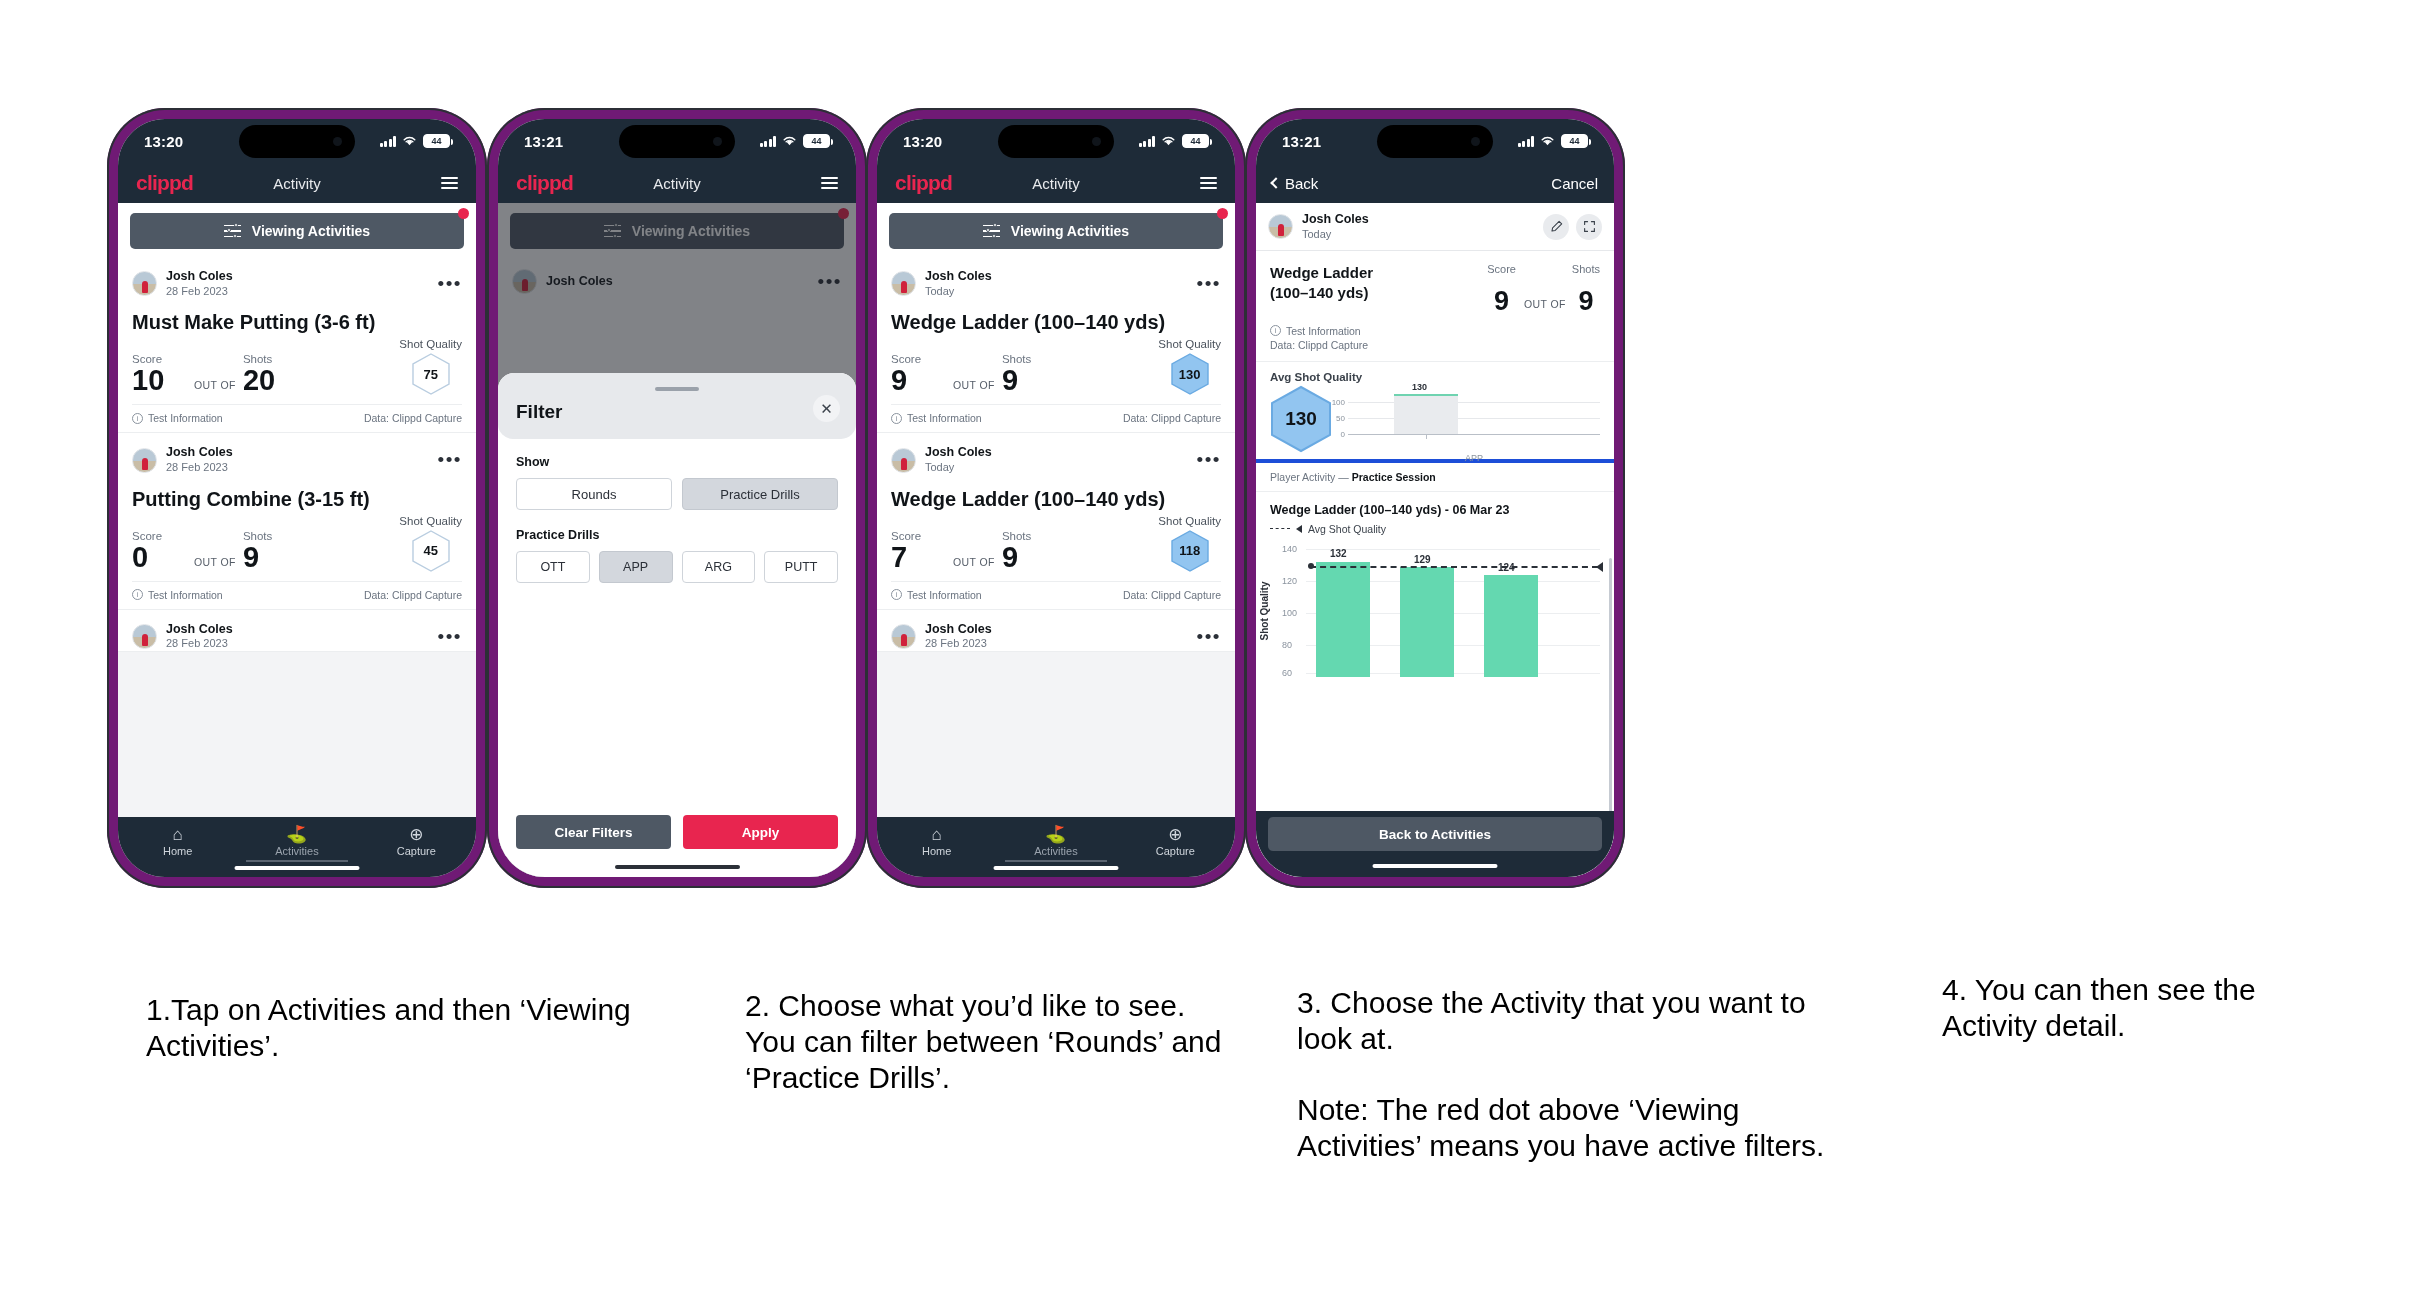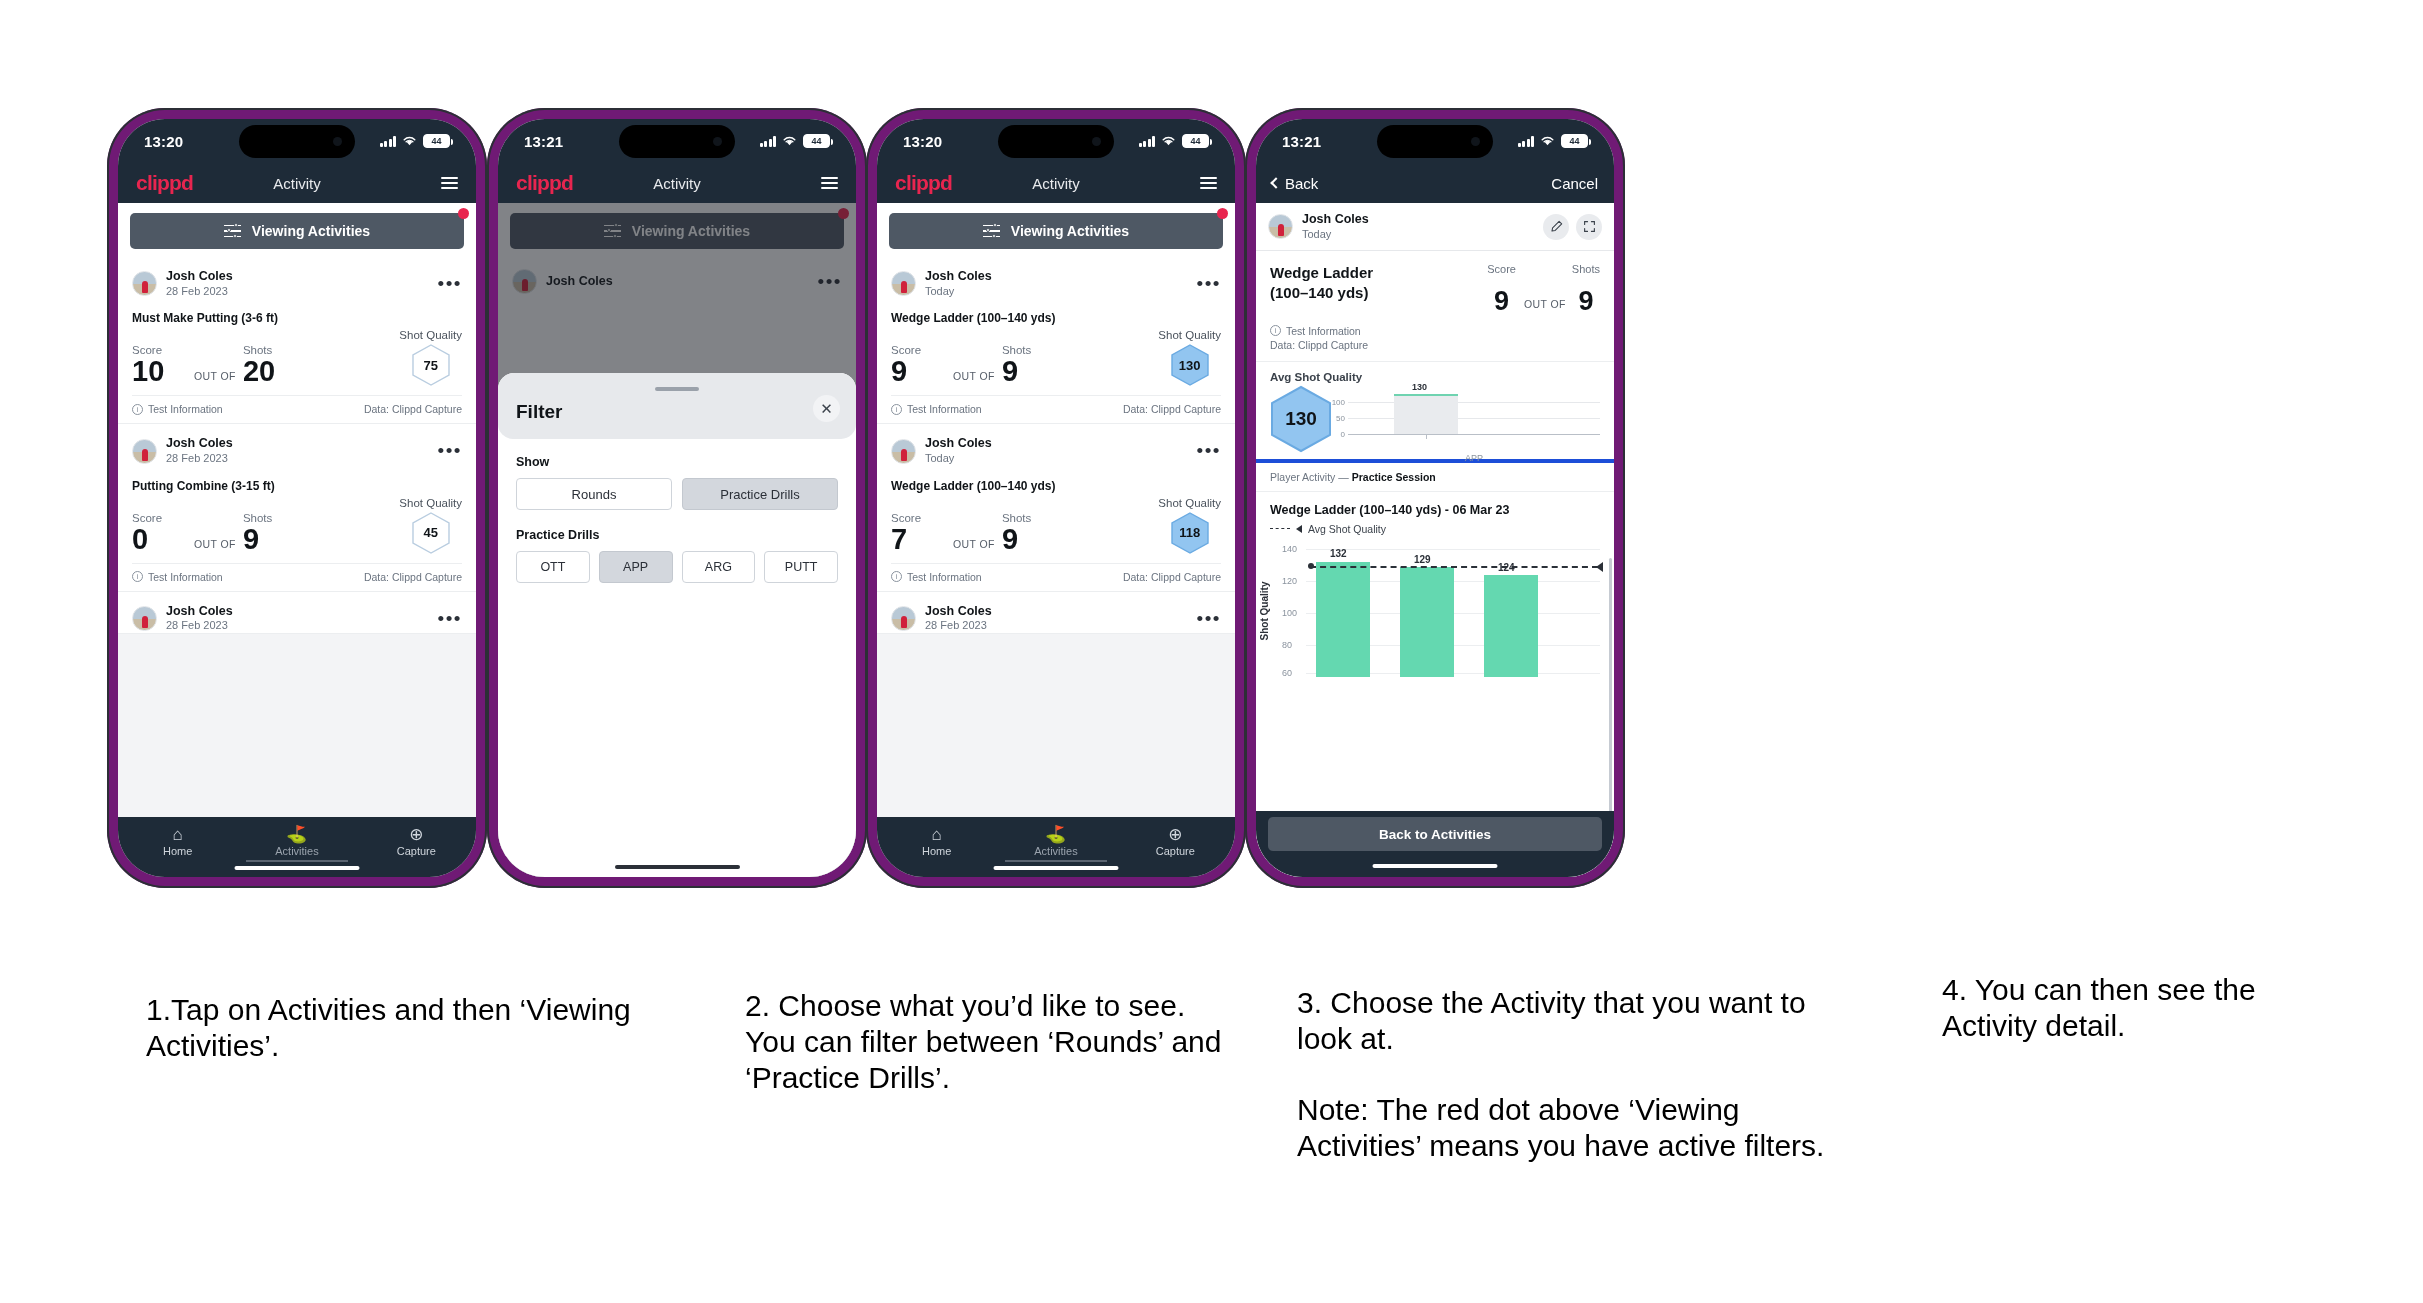--- a/index.html
+++ b/index.html
@@ -100,21 +100,21 @@
   .avatar {
     width:25px;height:25px;border-radius:50%;flex:none;
     background:linear-gradient(#b9c9d6 0 52%, #c9bda6 52% 100%);
     border:1px solid #dfe3e7; position:relative; overflow:hidden;
   }
   .avatar::after{content:"";position:absolute;left:50%;top:40%;transform:translateX(-50%);
     width:6px;height:12px;background:#d0213b;border-radius:3px 3px 1px 1px;}
   .who-name { font-size:12.5px; font-weight:bold; color:#101418; line-height:1.25;}
   .who-date { font-size:11px; color:#6b7480; line-height:1.25;}
   .dots { margin-left:auto; color:#2b3038; font-size:19px; letter-spacing:1.5px; line-height:.5;}
-  .card-title { font-size:12px; font-weight:bold; color:#101418; margin:13px 0 4px; }
+  .card-title { font-size:20px; font-weight:bold; color:#101418; margin:13px 0 4px; }
   .stats { display:flex; align-items:flex-end; padding-bottom:9px; position:relative; }
   .stat-lbl { font-size:11.5px; color:#6b7480; margin-bottom:1px; }
   .stat-val { font-size:29px; font-weight:bold; color:#101418; line-height:1; }
   .col-score { width:62px; }
   .outof { font-size:10.5px; color:#555d68; letter-spacing:.4px; padding:0 7px 4px 0;}
   .col-shots { }
   .sq-wrap { margin-left:auto; text-align:center; }
   .sq-lbl { font-size:11.5px; color:#4a525c; margin-bottom:3px;}
   .hexbox { position:relative; width:38px; height:42px; margin:0 auto; }
   .hexbox svg { position:absolute; inset:0; }
@@ -484,20 +484,28 @@
                   <span>APP</span>
                 </div>
               <div class="chip">
                   <span>ARG</span>
                 </div>
               <div class="chip">
                   <span>PUTT</span>
                 </div>
             </div>
           </div>
+          <div class="sheet-foot">
+            <div class="btn clear">
+                <span>Clear Filters</span>
+              </div>
+            <div class="btn apply">
+                <span>Apply</span>
+              </div>
+          </div>
           <div class="sheet-home"></div>
         </div>
       </div>
     </div>
   </div>
 
   <div class="phone" style="left:866px; top:108px;">
     <div class="screen">
       <div class="statusbar">
         <div class="notch"></div>

